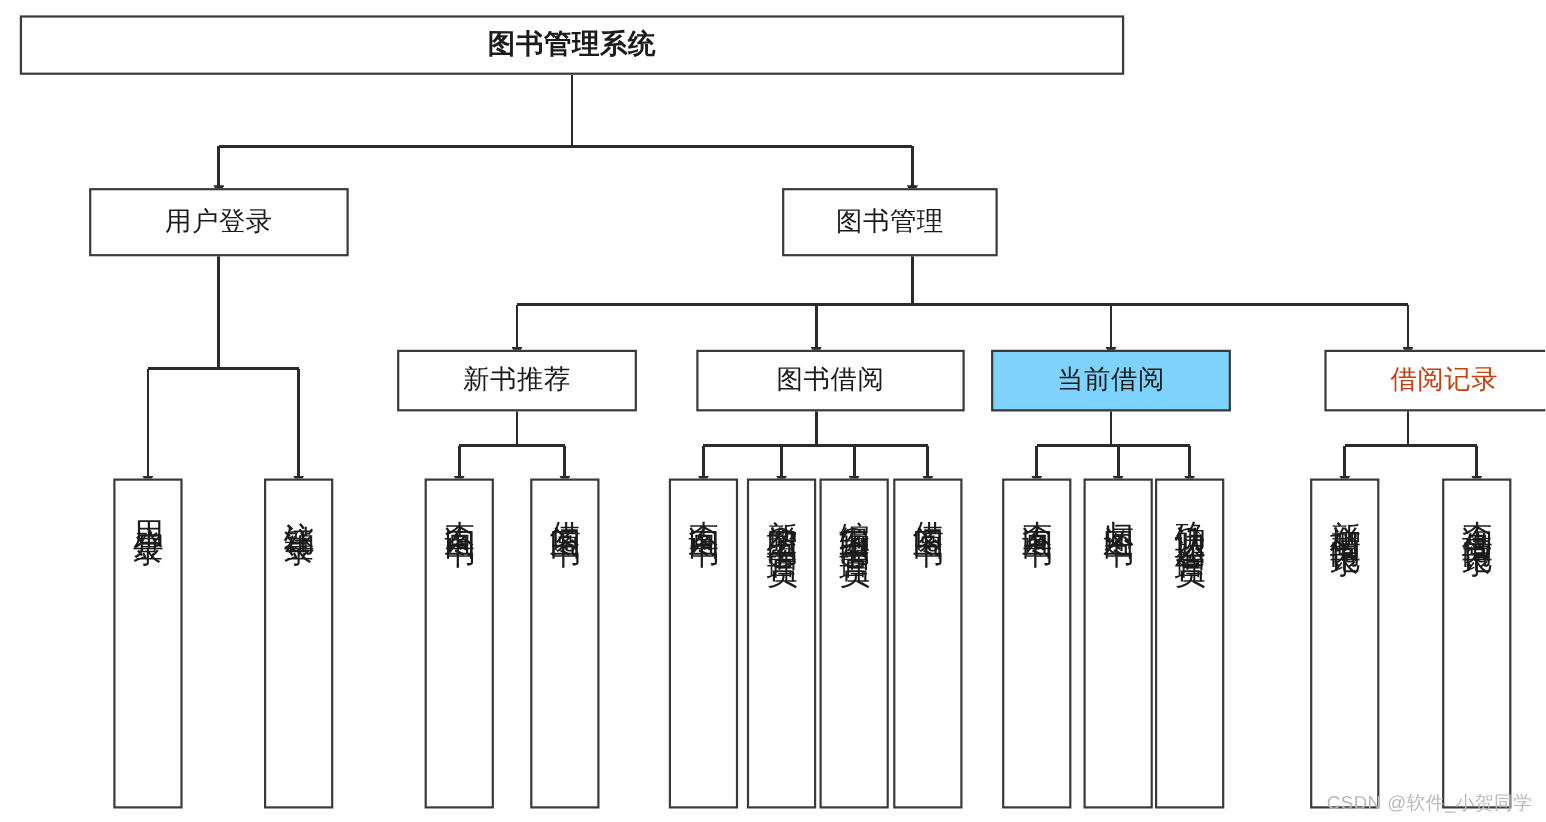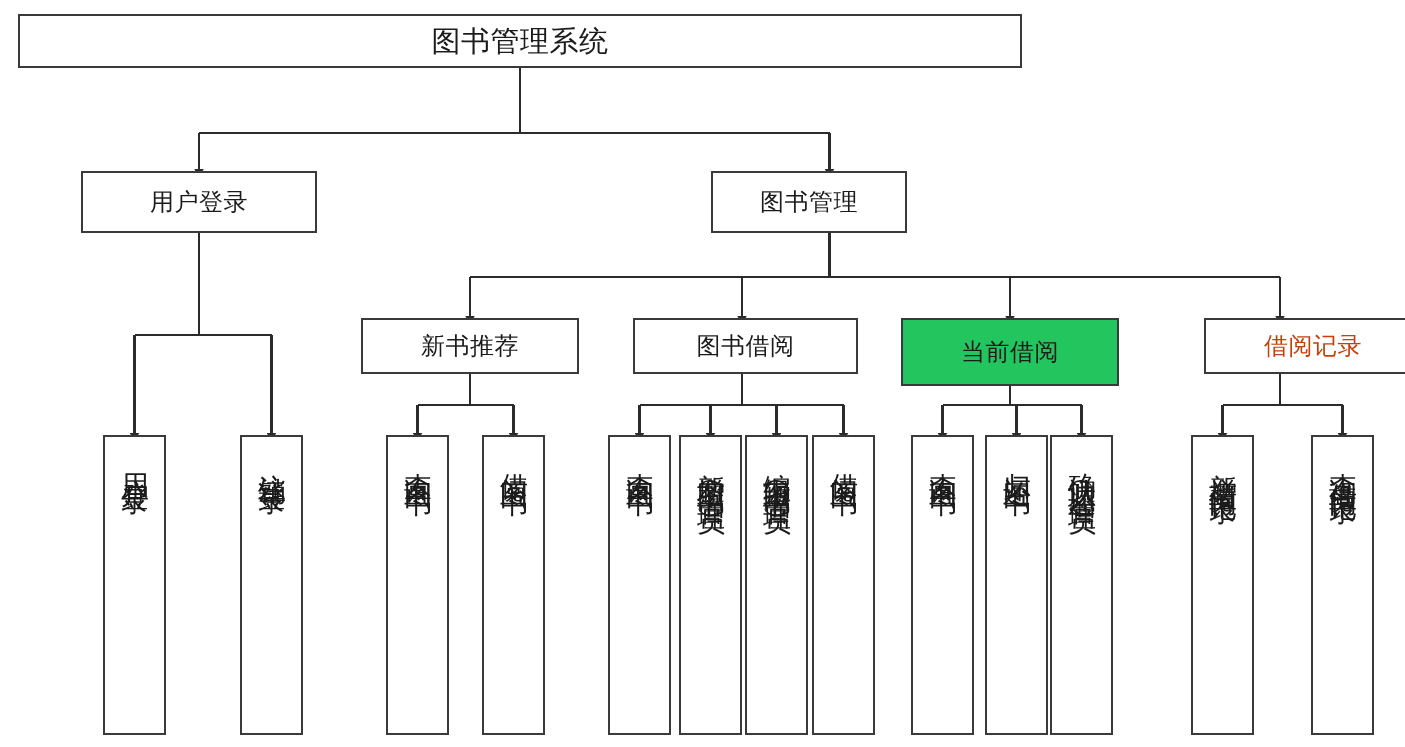--- a/index.html
+++ b/index.html
@@ -42,21 +42,22 @@
     text-align: center;
     line-height: 1.18;
     letter-spacing: 0.5px;
   }
   
   .node.horiz .label {
     font-size: 25px;
     white-space: nowrap;
   }
   .node.root .label {
-    font-size: 29px;
+    font-size: 25px;
+    font-weight: bold;
   }
   .node.level2 .label {
     font-size: 24px;
   }
   
   .node.vert {
     align-items: flex-start;
     justify-content: center;
     padding-top: 14px;
   }
@@ -132,24 +133,24 @@
       </div>
       <div class="node horiz level2" style="left: 81px; top: 171px; width: 236px; height: 62px; border-color: rgb(58, 58, 58); background: rgb(255, 255, 255); color: rgb(27, 27, 27);">
         <span class="label">用户登录</span>
       </div>
       <div class="node horiz level2" style="left: 711px; top: 171px; width: 196px; height: 62px; border-color: rgb(58, 58, 58); background: rgb(255, 255, 255); color: rgb(27, 27, 27);">
         <span class="label">图书管理</span>
       </div>
       <div class="node horiz level2" style="left: 361px; top: 318px; width: 218px; height: 56px; border-color: rgb(58, 58, 58); background: rgb(255, 255, 255); color: rgb(27, 27, 27); align-items: center;">
         <span class="label">新书推荐</span>
       </div>
-      <div class="node horiz level2" style="left: 633px; top: 318px; width: 225px; height: 56px; border-color: rgb(58, 58, 58); background: rgb(255, 255, 255); color: rgb(27, 27, 27);">
+      <div class="node horiz level2" style="left: 633px; top: 318px; width: 244px; height: 56px; border-color: rgb(58, 58, 58); background: rgb(255, 255, 255); color: rgb(27, 27, 27);">
         <span class="label">图书借阅</span>
       </div>
-      <div class="node horiz level2" style="left: 901px; top: 318px; width: 218px; height: 68px; border-color: rgb(58, 58, 58); background: #22c55e; color: rgb(27, 27, 27);">
+      <div class="node horiz level2" style="left: 901px; top: 318px; width: 218px; height: 56px; border-color: rgb(58, 58, 58); background: #7dd3fc; color: rgb(27, 27, 27);">
         <span class="label">当前借阅</span>
       </div>
       <div class="node horiz level2" style="left: 1204px; top: 318px; width: 218px; height: 56px; border-color: rgb(58, 58, 58); background: rgb(255, 255, 255); color: #c2410c;">
         <span class="label">借阅记录</span>
       </div>
       <div class="node vert leaf" style="left: 103px; top: 435px; width: 63px; height: 300px; border-color: rgb(58, 58, 58); background: rgb(255, 255, 255); color: rgb(27, 27, 27);">
         <span class="label">用户登录</span>
       </div>
       <div class="node vert leaf" style="left: 240px; top: 435px; width: 63px; height: 300px; border-color: rgb(58, 58, 58); background: rgb(255, 255, 255); color: rgb(27, 27, 27);">
         <span class="label">注销登录</span>
@@ -182,13 +183,14 @@
         <span class="label">确认归还（管理员）</span>
       </div>
       <div class="node vert leaf" style="left: 1191px; top: 435px; width: 63px; height: 300px; border-color: rgb(58, 58, 58); background: rgb(255, 255, 255); color: rgb(27, 27, 27);">
         <span class="label">新增借阅记录</span>
       </div>
       <div class="node vert leaf" style="left: 1311px; top: 435px; width: 63px; height: 300px; border-color: rgb(58, 58, 58); background: rgb(255, 255, 255); color: rgb(27, 27, 27);">
         <span class="label">查询借阅记录</span>
       </div>
     </div>
 
+  <div class="watermark">CSDN @软件_小贺同学</div>
 </div>
 
 </body></html>

